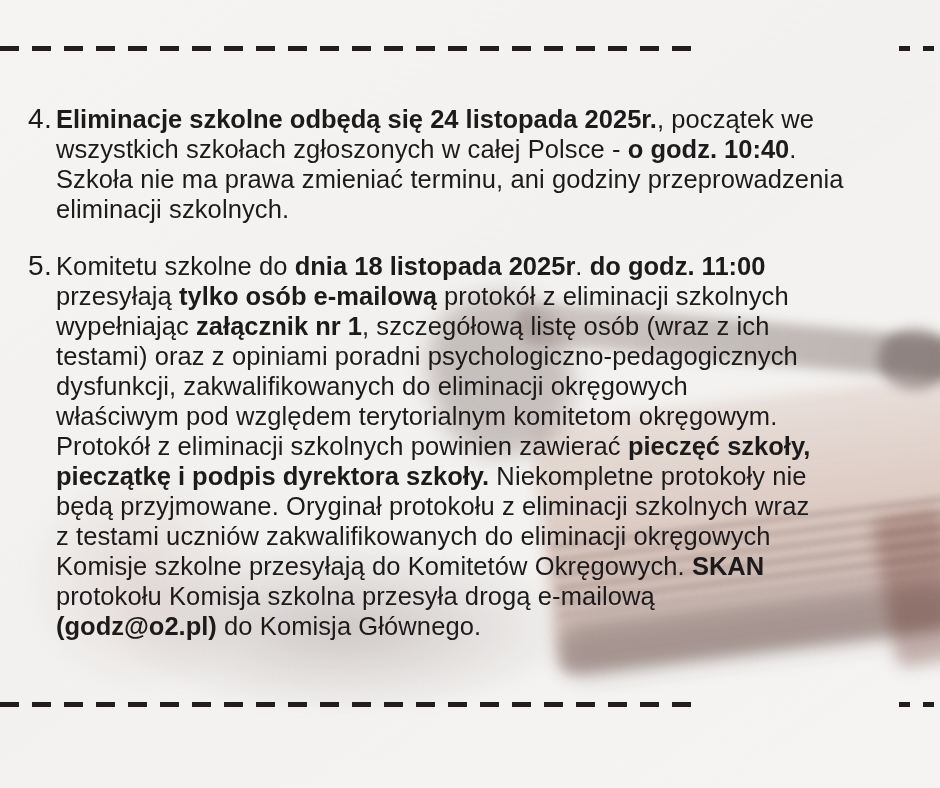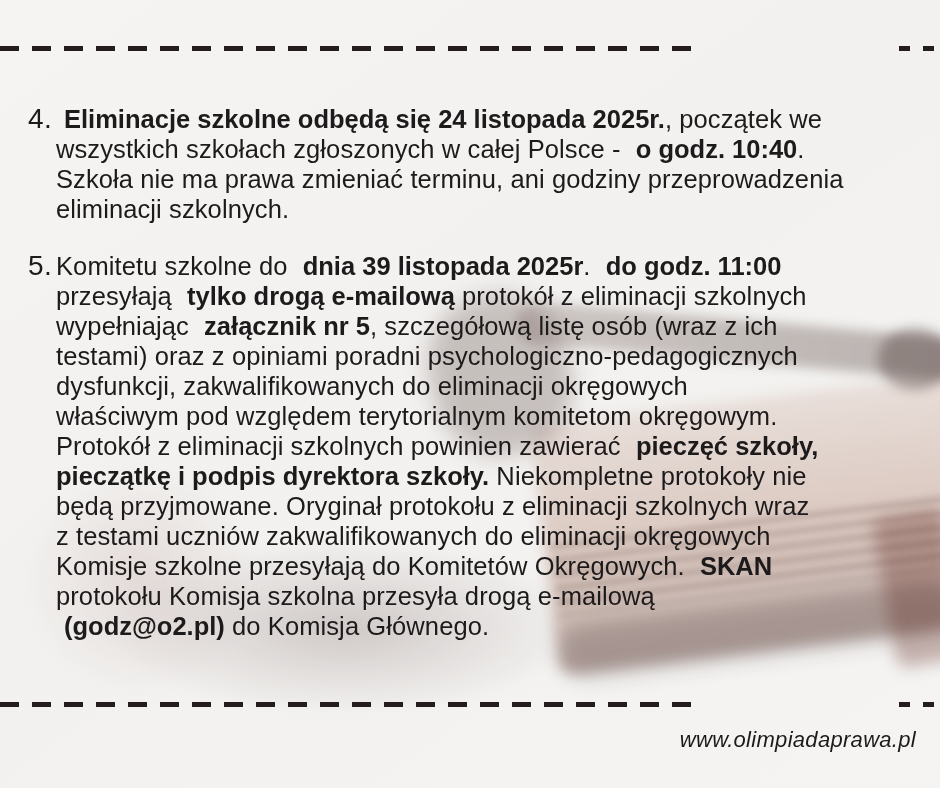--- a/index.html
+++ b/index.html
@@ -92,21 +92,21 @@
     flex: 0 0 28px;
     font-size: 28px; line-height: 30px;
     font-weight: 400; letter-spacing: 0.5px;
   }
   .rule-text {
     flex: 1;
     font-size: 25.5px; line-height: 30px;
     white-space: pre-line;
     letter-spacing: 0.1px;
   }
-  .rule-text strong { font-weight: 700; letter-spacing: 0; margin-left: 8px; }
+  .rule-text strong { font-weight: 700; letter-spacing: 0; }
 
   
   .footer-url {
     position: absolute; right: 24px; top: 727px; z-index: 3;
     font-size: 22px; font-style: italic; letter-spacing: 0.3px;
     color: #1d1a1b;
   }
 </style>
 </head>
 <body>
@@ -136,38 +136,37 @@
     <div class="rule-item">
       <div class="rule-number">4.</div>
       <div class="rule-text"><strong>Eliminacje szkolne odbędą się 24 listopada 2025r.</strong><span>, początek we
 wszystkich szkołach zgłoszonych w całej Polsce - </span><strong>o godz. 10:40</strong><span>.
 Szkoła nie ma prawa zmieniać terminu, ani godziny przeprowadzenia
 eliminacji szkolnych.</span></div>
     </div>
 
     <div class="rule-item">
       <div class="rule-number">5.</div>
-      <div class="rule-text"><span>Komitetu szkolne do </span><strong>dnia 39 listopada 2025r</strong><span>. </span><strong>do godz. 11:00</strong><span>
-przesyłają </span><strong>tylko drogą e-mailową</strong><span> protokół z eliminacji szkolnych
-wypełniając </span><strong>załącznik nr 5</strong><span>, szczegółową listę osób (wraz z ich
+      <div class="rule-text"><span>Komitetu szkolne do </span><strong>dnia 18 listopada 2025r</strong><span>. </span><strong>do godz. 11:00</strong><span>
+przesyłają </span><strong>tylko osób e-mailową</strong><span> protokół z eliminacji szkolnych
+wypełniając </span><strong>załącznik nr 1</strong><span>, szczegółową listę osób (wraz z ich
 testami) oraz z opiniami poradni psychologiczno-pedagogicznych
 dysfunkcji, zakwalifikowanych do eliminacji okręgowych
 właściwym pod względem terytorialnym komitetom okręgowym.
 Protokół z eliminacji szkolnych powinien zawierać </span><strong>pieczęć szkoły,
 pieczątkę i podpis dyrektora szkoły.</strong><span> Niekompletne protokoły nie
 będą przyjmowane. Oryginał protokołu z eliminacji szkolnych wraz
 z testami uczniów zakwalifikowanych do eliminacji okręgowych
 Komisje szkolne przesyłają do Komitetów Okręgowych. </span><strong>SKAN</strong><span>
 protokołu Komisja szkolna przesyła drogą e-mailową
 </span><strong>(godz@o2.pl)</strong><span> do Komisja Głównego.</span></div>
     </div>
 
   </div>
 
   <div class="divider divider-bottom">
     <div class="seg-left"></div>
     <div class="seg-gap"></div>
     <div class="seg-right"></div>
   </div>
 
-  <div class="footer-url">www.olimpiadaprawa.pl</div>
 
 </div>
 
 </body></html>

